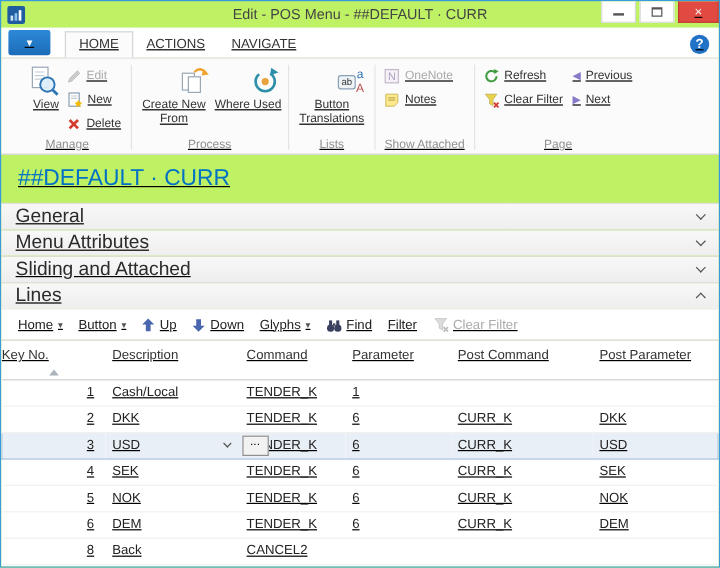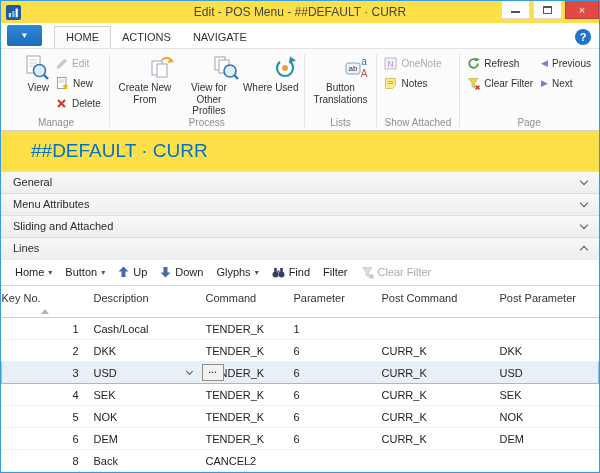--- a/index.html
+++ b/index.html
@@ -2,24 +2,25 @@
 <html><head>
 <meta charset="utf-8">
 <style>
   * { box-sizing: border-box; margin: 0; padding: 0; }
   html, body { margin: 0; }
   body { font-family: "Liberation Sans", sans-serif; background: #ffffff; }
 
   .window {
     width: 600px; height: 473px;
     border: 1px solid #3a9bdc;
-    background: #fde047;
+    background: #bef264;
     display: flex; flex-direction: column;
     overflow: hidden;
     position: relative;
+    text-decoration: underline;
   }
 
   
   .titlebar { flex: 0 0 22px; display: flex; align-items: center; padding-left: 5px; position: relative; }
   .titlebar .title {
     position: absolute; left: 0; right: 0; top: 4px;
     text-align: center; font-size: 12px; color: #444; pointer-events: none;
   }
   .win-controls { margin-left: auto; display: flex; align-items: flex-start; height: 100%; position: relative; z-index: 2; }
   .wc { width: 29px; height: 18px; display: flex; align-items: center; justify-content: center;
@@ -48,27 +49,27 @@
   .vsep { width: 1px; background: #e4e4e4; margin: 3px 1px 3px 2px; }
   .btn-big { max-width: 64px; min-width: 44px; display: flex; flex-direction: column; align-items: flex-end;
     text-align: center; font-size: 10px; color: #333; padding: 3px 2px 0; line-height: 1.15; }
   .btn-big svg { margin-bottom: 2px; }
   .btn-small { display: flex; align-items: center; gap: 4px; font-size: 10px; color: #333; padding: 2px 4px; height: 20px; white-space: nowrap; text-align: center; }
   .btn-small.disabled { color: #ababab; }
   .smallcol { display: flex; flex-direction: column; padding-top: 2px; }
   .arrow-glyph { font-size: 9px; color: #8878c8; }
 
   
-  .page-title-band { flex: 0 0 40px; display: flex; align-items: center; padding: 0 30px; text-align: right; }
+  .page-title-band { flex: 0 0 40px; display: flex; align-items: center; padding: 0 14px; text-align: right; }
   .page-title { font-size: 19px; color: #0072c6; }
 
   
   .fasttab { flex: 0 0 22px; display: flex; align-items: center; justify-content: space-between;
     padding: 0 12px; background: linear-gradient(#f8f8f8, #eeeeee); border-top: 1px solid #dedede;
-    font-size: 11px; color: #2b2b2b; }
+    font-size: 16px; color: #2b2b2b; }
   .chev { width: 6px; height: 6px; border-right: 1.4px solid #555; border-bottom: 1.4px solid #555; }
   .chev.down { transform: rotate(45deg); margin-top: -3px; }
   .chev.up { transform: rotate(-135deg); margin-top: 3px; }
 
   
   .lines-toolbar { flex: 0 0 26px; display: flex; align-items: center; gap: 1px;
     padding: 0 8px; font-size: 11px; color: #222; border-top: 1px solid #ececec; background: #fff; }
   .tbtn { display: flex; align-items: center; gap: 4px; padding: 4px 6px; white-space: nowrap; }
   .tbtn .caret { font-size: 8px; color: #555; }
   .tbtn.disabled { color: #ababab; }
@@ -181,29 +182,20 @@
           <svg width="26" height="26">
             <rect x="3" y="7" width="10" height="14" fill="#fff" stroke="#9aa7b5"></rect>
             <rect x="8" y="10" width="10" height="13" fill="#fff" stroke="#9aa7b5"></rect>
             <path d="M13 6 q5 -5 10 1" fill="none" stroke="#f0a330" stroke-width="2"></path>
             <polygon points="20.5,3.5 25,8 19,9" fill="#f0a330"></polygon>
           </svg>
           <span>Create New From</span>
         </div>
         <div class="btn-big">
           <svg width="26" height="26">
-            <rect x="2" y="3" width="10" height="13" fill="#fff" stroke="#9aa7b5"></rect>
-            <rect x="6" y="6" width="10" height="13" fill="#fff" stroke="#9aa7b5"></rect>
-            <circle cx="17" cy="17" r="6" fill="#dceefb" fill-opacity="0.9" stroke="#2e75b6" stroke-width="1.6"></circle>
-            <line x1="21.5" y1="21.5" x2="25" y2="25" stroke="#2e75b6" stroke-width="2.4"></line>
-          </svg>
-          <span>View for Other Profiles</span>
-        </div>
-        <div class="btn-big">
-          <svg width="26" height="26">
             <circle cx="13" cy="14" r="8" fill="none" stroke="#2e8fa8" stroke-width="2.2" stroke-dasharray="32 10"></circle>
             <polygon points="18,2.5 24,6.5 17,9" fill="#2e8fa8"></polygon>
             <circle cx="13" cy="14" r="3" fill="#e8a33d"></circle>
           </svg>
           <span>Where Used</span>
         </div>
       </div>
       <div class="rgroup-label">Process</div>
     </div>
     <div class="vsep"></div>

